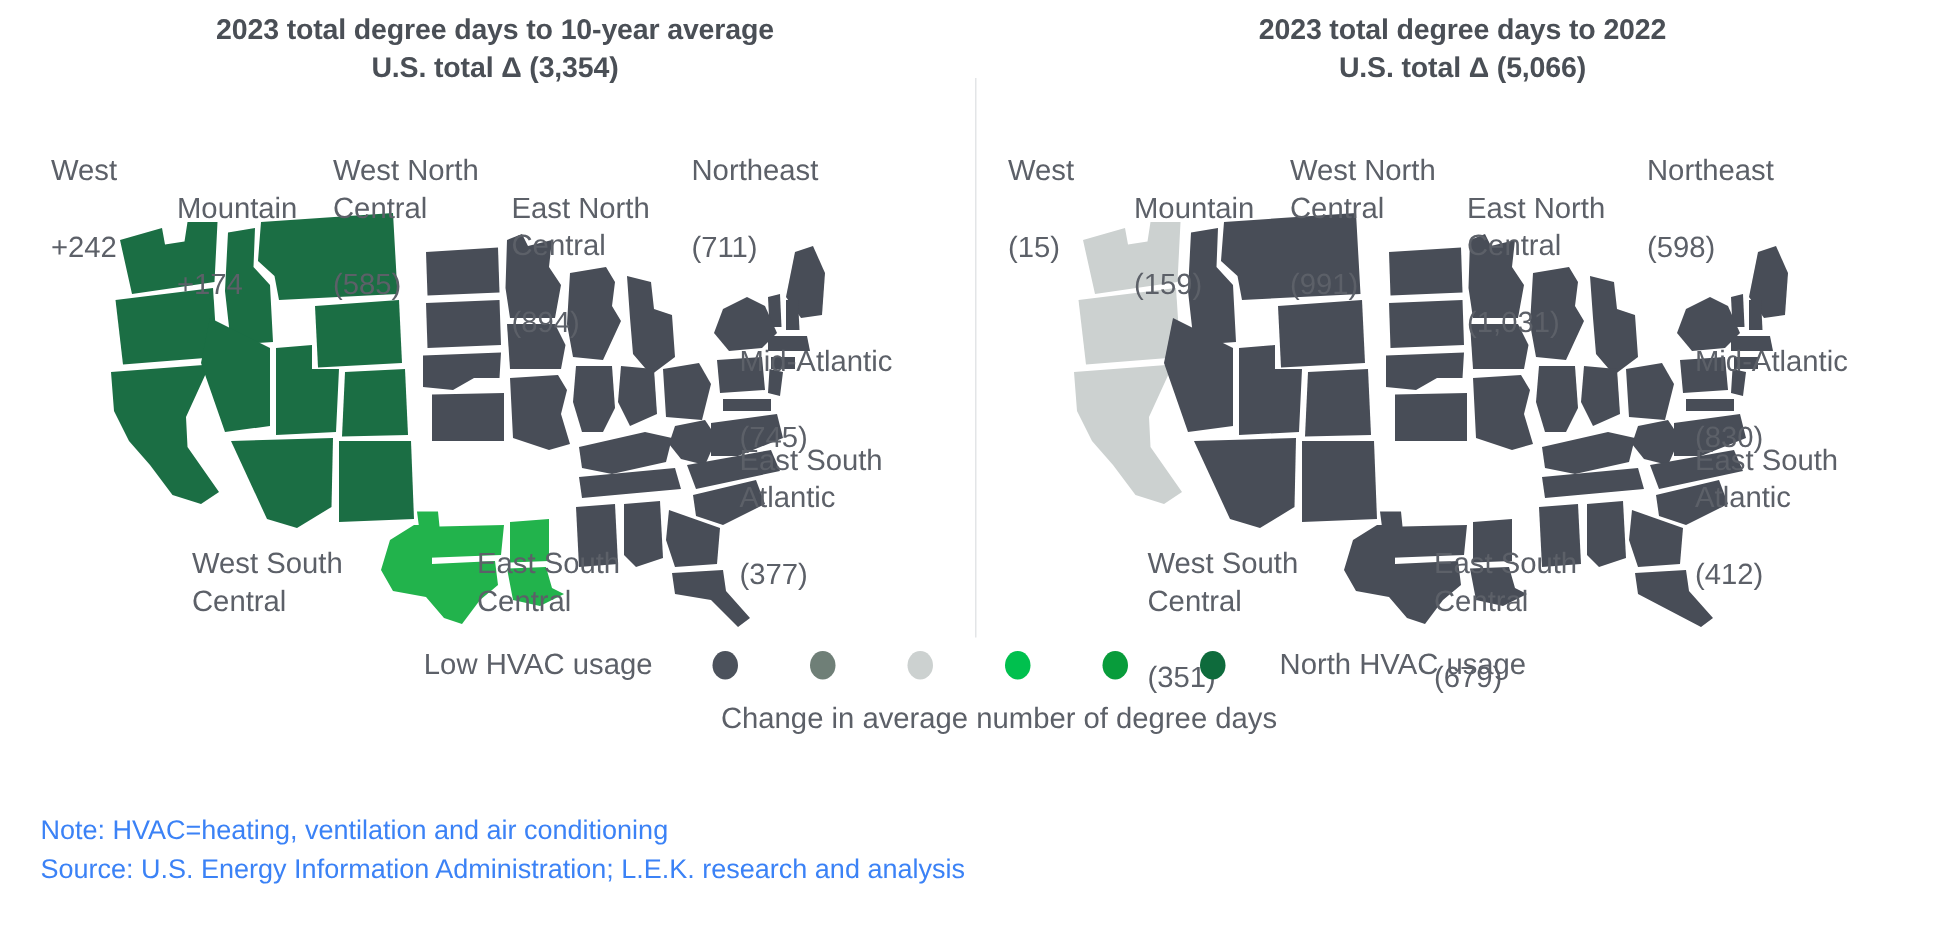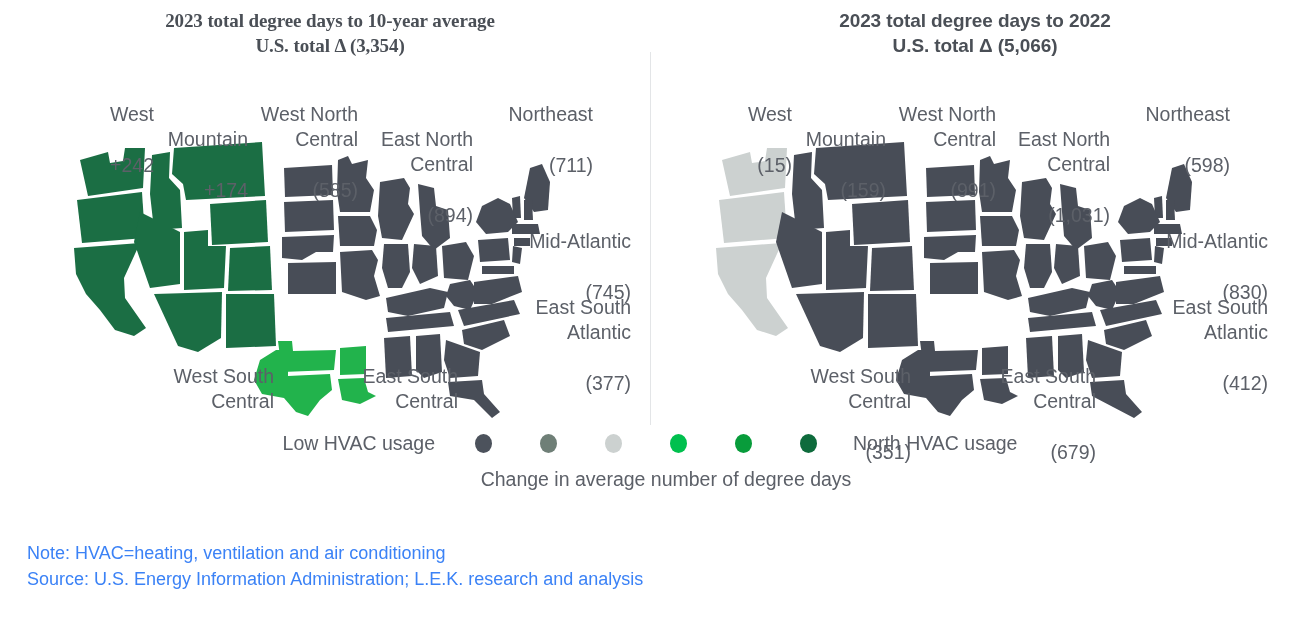--- a/index.html
+++ b/index.html
@@ -17,39 +17,39 @@
   }
   .panel-title {
     position: absolute;
     text-align: center;
     font-weight: bold;
     font-size: 19px;
     line-height: 25px;
     color: #4a4f56;
     letter-spacing: -0.1px;
   }
-  #title-left  { left: 60px;  top: 8px;  width: 540px; font-family: Liberation Serif, serif; }
+  #title-left  { left: 60px;  top: 8px;  width: 540px; }
   #title-right { left: 705px; top: 8px;  width: 540px; }
 
   .divider {
     position: absolute;
     left: 650px;
     top: 52px;
     width: 1px;
     height: 373px;
     background: #e3e5e7;
   }
 
   .map-wrap { position: absolute; top: 60px; }
   #map-left  { left: 30px;  width: 610px; height: 360px; }
   #map-right { left: 672px; width: 610px; height: 360px; }
 
   .region-label {
     position: absolute;
-    text-align: right;
+    text-align: left;
     font-size: 19.5px;
     line-height: 25.5px;
     color: #5c6068;
     white-space: pre-line;
   }
 
   .legend {
     position: absolute;
     left: 0;
     top: 432px;

